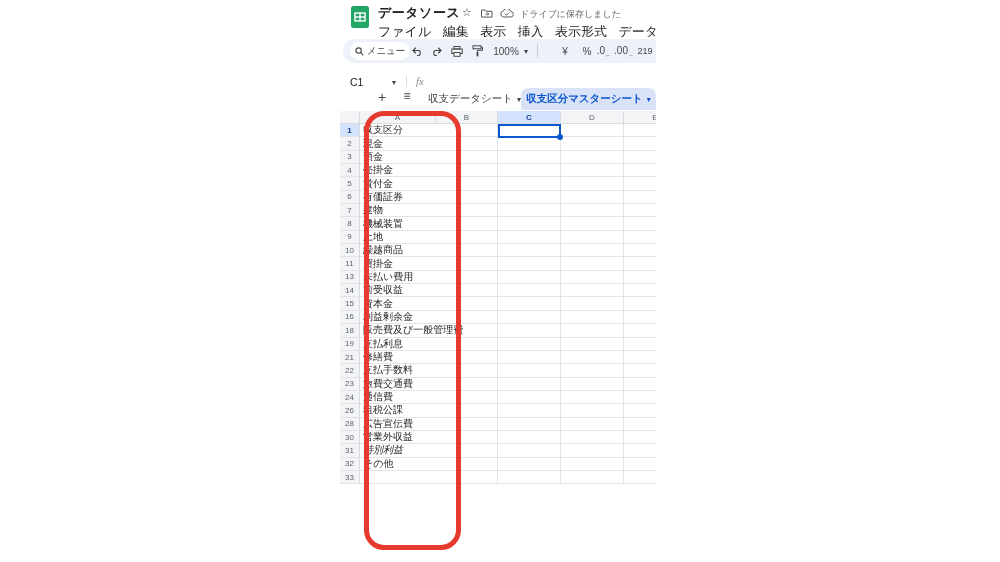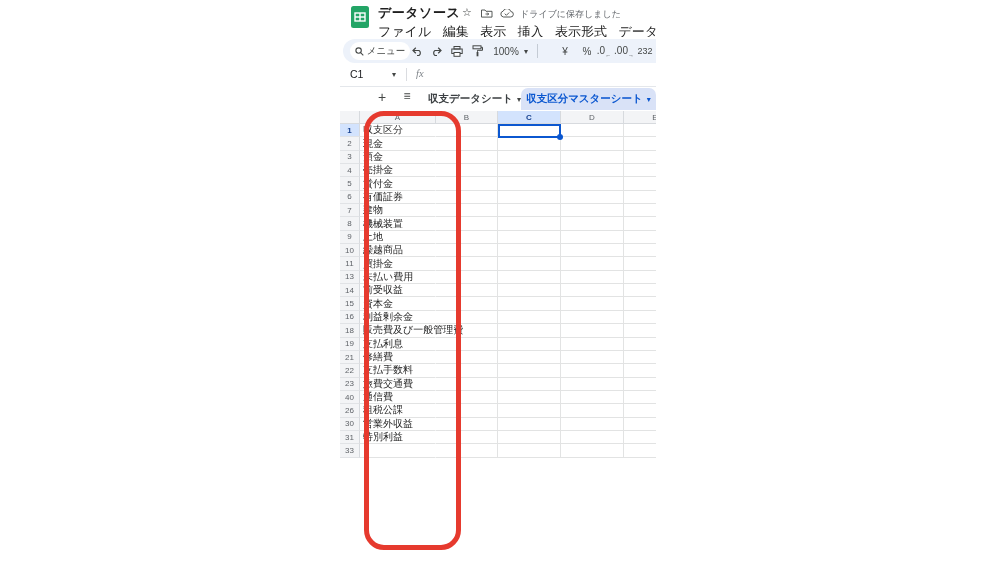--- a/index.html
+++ b/index.html
@@ -26,37 +26,37 @@
           border-radius:10px; display:flex; align-items:center; justify-content:center;
           gap:3px; font-size:9.5px; color:#444746; }
   .t-it { position:absolute; top:0; height:24px; display:flex; align-items:center;
           justify-content:center; color:#444746; }
   .t-txt { font-size:10px; color:#444746; }
   .t-div { position:absolute; left:194px; top:5px; width:1px; height:14px; background:#c4cbd4; }
   .dec-arrow { font-size:6px; vertical-align:sub; }
   .caret { font-size:8px; color:#444746; }
 
   
-  .formulabar { position:absolute; left:0; top:63px; width:340px; height:24px; background:#fff;
+  .formulabar { position:absolute; left:0; top:71px; width:340px; height:24px; background:#fff;
                 border-bottom:1px solid #e4e7eb; }
   .namebox { position:absolute; left:10px; top:5px; font-size:10.5px; color:#202124; }
   .nb-caret { position:absolute; left:52px; top:7px; font-size:8px; color:#444746; }
   .fb-div { position:absolute; left:66px; top:5px; width:1px; height:13px; background:#dadce0; }
   .fx { position:absolute; left:76px; top:5px; font-size:10.5px; font-style:italic;
         color:#80868b; font-family:"Liberation Serif", serif; }
 
   
   .tabbar { position:absolute; left:0; top:87px; width:340px; height:24px; background:#fff; }
   .tb-plus { position:absolute; left:33px; top:2px; width:18px; height:20px; font-size:14px;
              color:#444746; text-align:center; }
   .tb-burger { position:absolute; left:58px; top:2px; width:18px; height:20px; font-size:12px;
                color:#444746; text-align:center; }
   .tab { position:absolute; top:1px; height:22px; display:flex; align-items:center; gap:4px; }
   .tab-1 { left:88px; }
-  .tab-1 .tab-label { font-size:10.5px; color:#3c4043; font-weight:700; }
+  .tab-1 .tab-label { font-size:10.5px; color:#3c4043; font-weight:400; }
   .tab-1 .caret { color:#444746; }
   .tab-2 { left:181px; width:135px; background:#d9e2f7; border-radius:7px 7px 0 0;
            justify-content:center; }
   .tab-2 .tab-label { font-size:10.5px; color:#0b57d0; font-weight:700; }
   .tab-2 .caret { color:#0b57d0; }
 
   
   .grid { position:absolute; left:0; top:111px; width:350px; }
   .hdr-row { display:flex; height:13px; }
   .hcell { background:#f3f4f6; border-right:1px solid #d7dade; border-bottom:1px solid #d7dade;
@@ -164,21 +164,21 @@
     <div class="t-it" style="left:236px; width:16px;">
       <span class="t-txt">%</span>
     </div>
     <div class="t-it" style="left:252px; width:18px;">
       <span class="t-txt"><span>.0</span><span class="dec-arrow">←</span></span>
     </div>
     <div class="t-it" style="left:271px; width:20px;">
       <span class="t-txt"><span>.00</span><span class="dec-arrow">→</span></span>
     </div>
     <div class="t-it" style="left:292px; width:20px;">
-      <span class="t-txt" style="font-size:9px;">232</span>
+      <span class="t-txt" style="font-size:9px;">219</span>
     </div>
   </div>
 
   <div class="formulabar">
     <div class="namebox">C1</div>
     <div class="nb-caret">▾</div>
     <div class="fb-div"></div>
     <div class="fx">fx</div>
   </div>
 
@@ -359,46 +359,62 @@
         </div>
         <div class="g-row">
           <div class="rnum" style="width: 20px;">23</div>
           <div class="cell a-cell has-val" style="width: 76px;">旅費交通費</div>
           <div class="cell" style="width: 62px;"></div>
           <div class="cell" style="width: 63px;"></div>
           <div class="cell" style="width: 63px;"></div>
           <div class="cell" style="width: 63px;"></div>
         </div>
         <div class="g-row">
-          <div class="rnum" style="width: 20px;">40</div>
+          <div class="rnum" style="width: 20px;">24</div>
           <div class="cell a-cell has-val" style="width: 76px;">通信費</div>
           <div class="cell" style="width: 62px;"></div>
           <div class="cell" style="width: 63px;"></div>
           <div class="cell" style="width: 63px;"></div>
           <div class="cell" style="width: 63px;"></div>
         </div>
         <div class="g-row">
           <div class="rnum" style="width: 20px;">26</div>
           <div class="cell a-cell has-val" style="width: 76px;">租税公課</div>
           <div class="cell" style="width: 62px;"></div>
           <div class="cell" style="width: 63px;"></div>
           <div class="cell" style="width: 63px;"></div>
           <div class="cell" style="width: 63px;"></div>
         </div>
         <div class="g-row">
+          <div class="rnum" style="width: 20px;">28</div>
+          <div class="cell a-cell has-val" style="width: 76px;">広告宣伝費</div>
+          <div class="cell" style="width: 62px;"></div>
+          <div class="cell" style="width: 63px;"></div>
+          <div class="cell" style="width: 63px;"></div>
+          <div class="cell" style="width: 63px;"></div>
+        </div>
+        <div class="g-row">
           <div class="rnum" style="width: 20px;">30</div>
           <div class="cell a-cell has-val" style="width: 76px;">営業外収益</div>
           <div class="cell" style="width: 62px;"></div>
           <div class="cell" style="width: 63px;"></div>
           <div class="cell" style="width: 63px;"></div>
           <div class="cell" style="width: 63px;"></div>
         </div>
         <div class="g-row">
           <div class="rnum" style="width: 20px;">31</div>
-          <div class="cell a-cell has-val" style="width: 76px;">特別利益</div>
+          <div class="cell a-cell has-val" style="width: 76px; font-style: italic;">特別利益</div>
+          <div class="cell" style="width: 62px;"></div>
+          <div class="cell" style="width: 63px;"></div>
+          <div class="cell" style="width: 63px;"></div>
+          <div class="cell" style="width: 63px;"></div>
+        </div>
+        <div class="g-row">
+          <div class="rnum" style="width: 20px;">32</div>
+          <div class="cell a-cell has-val" style="width: 76px;">その他</div>
           <div class="cell" style="width: 62px;"></div>
           <div class="cell" style="width: 63px;"></div>
           <div class="cell" style="width: 63px;"></div>
           <div class="cell" style="width: 63px;"></div>
         </div>
         <div class="g-row">
           <div class="rnum" style="width: 20px;">33</div>
           <div class="cell a-cell" style="width: 76px;"></div>
           <div class="cell" style="width: 62px;"></div>
           <div class="cell" style="width: 63px;"></div>

